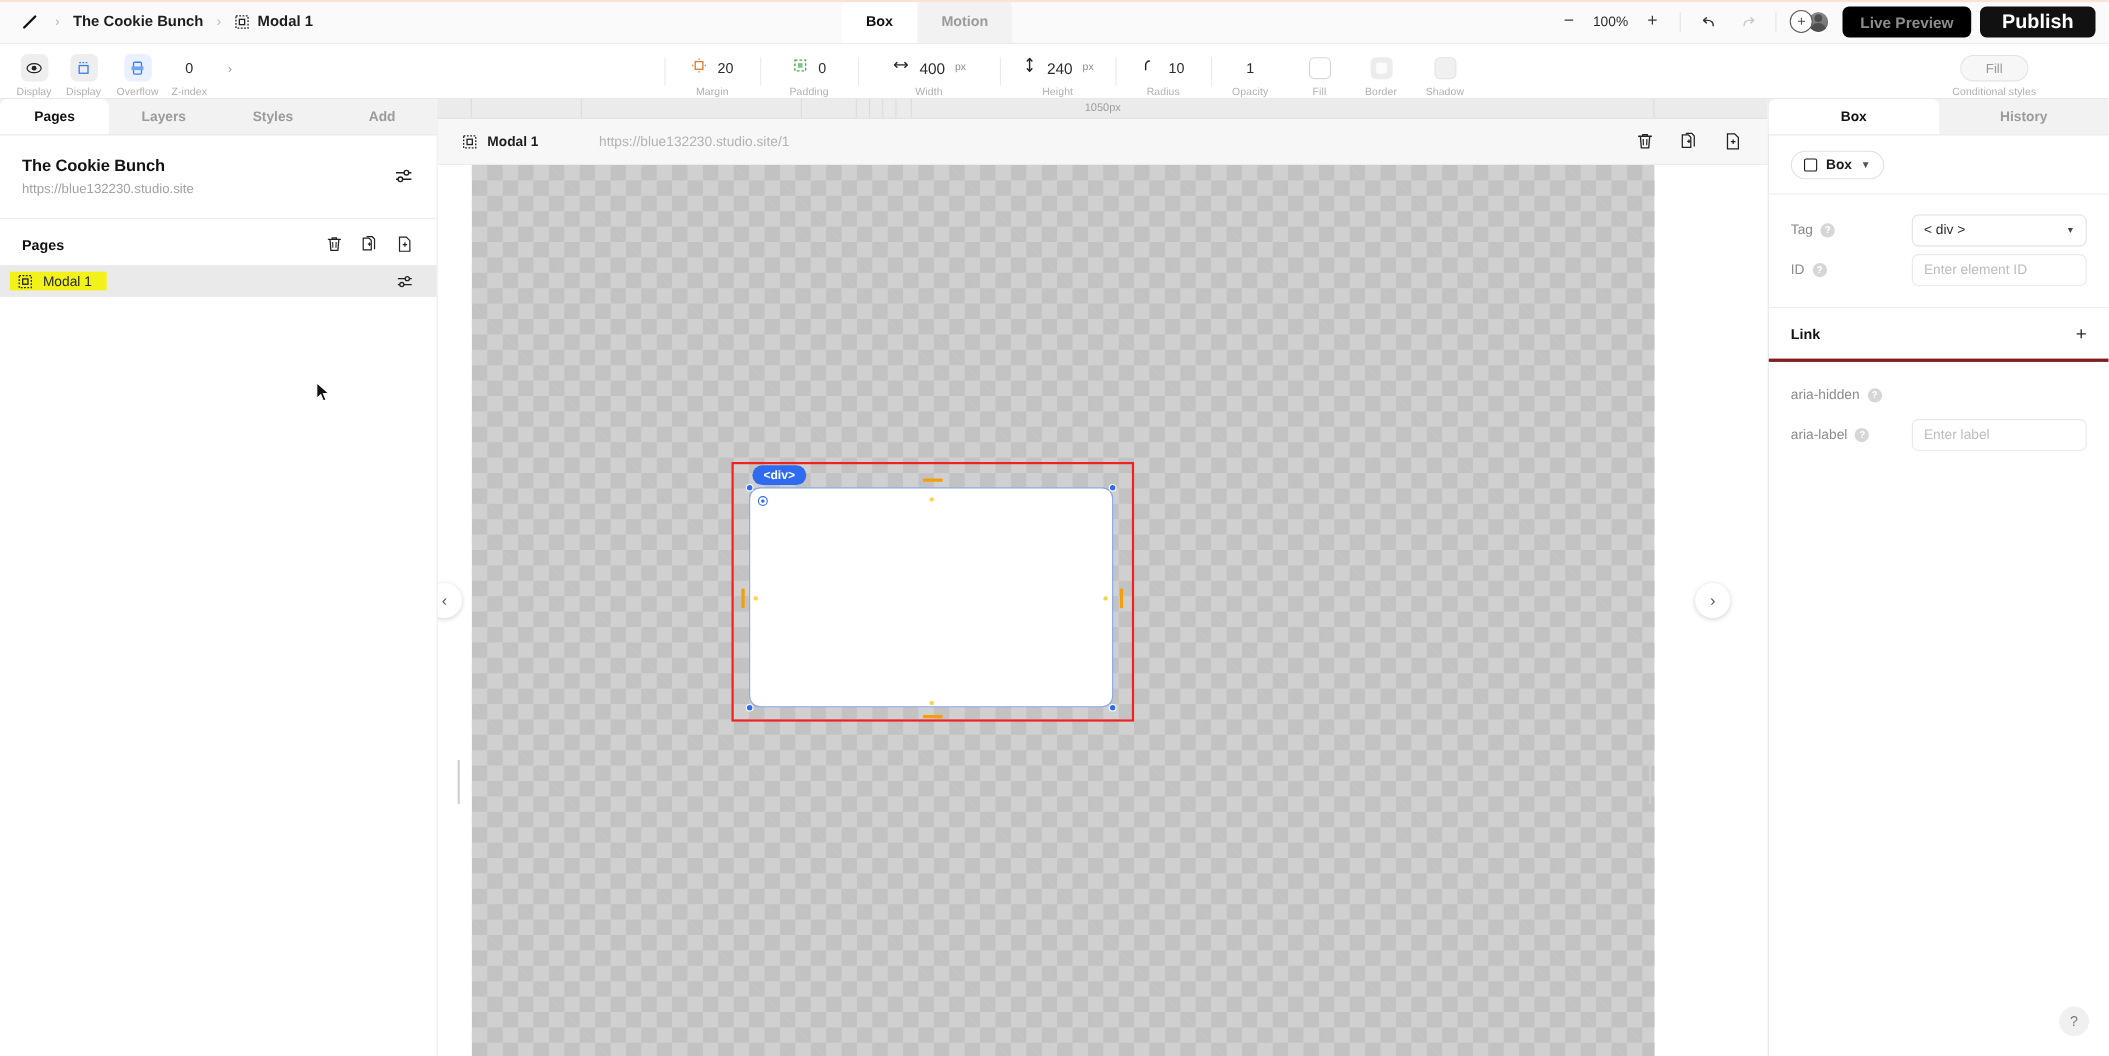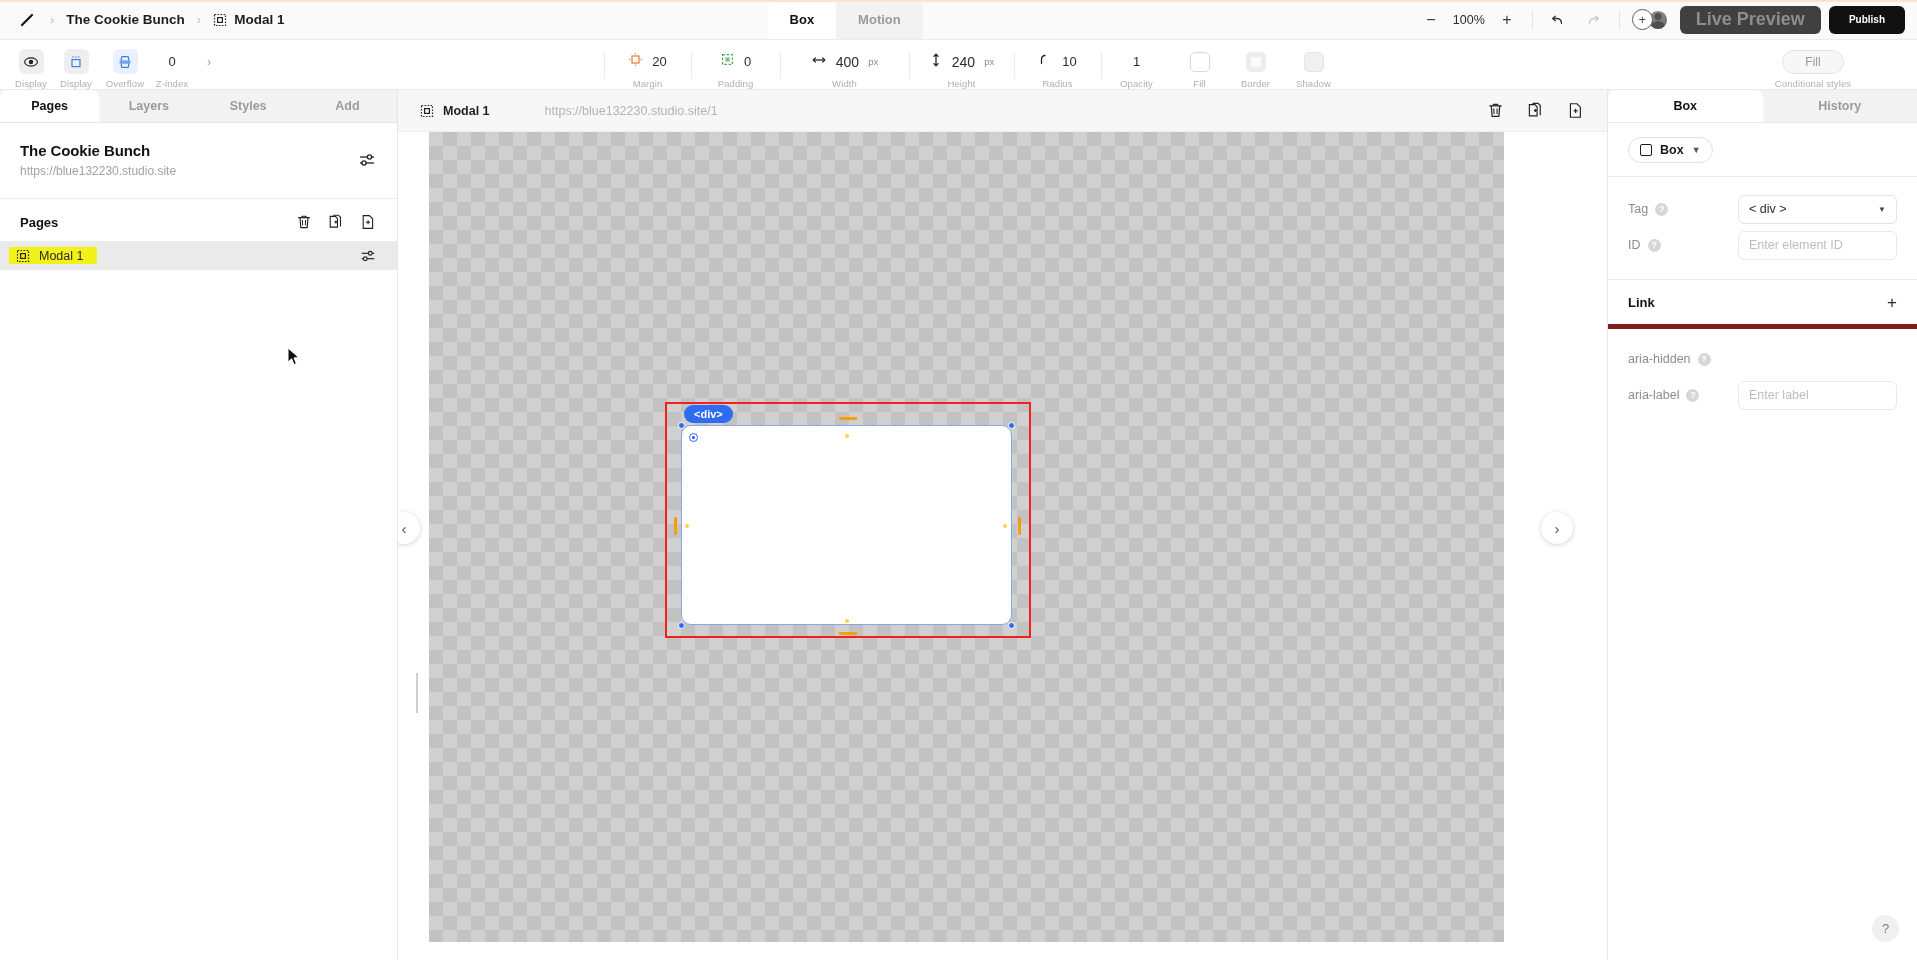--- a/index.html
+++ b/index.html
@@ -60,26 +60,26 @@
   }
   .avatar::after{
     content:""; position:absolute; left:50%; top:58%; transform:translateX(-50%);
     width:15px;height:10px;border-radius:8px 8px 0 0; background:#4f4f4f;
   }
   .avatar::before{
     content:""; position:absolute; left:50%; top:16%; transform:translateX(-50%);
     width:7px;height:7px;border-radius:50%; background:#4f4f4f;
   }
   .btn-preview{
-    height:28px;padding:0 16px;border-radius:6px;background:#404040;color:#8d8d8d;
-    font-size:18px;font-weight:700;display:flex;align-items:center;cursor:pointer;
+    height:28px;padding:0 16px;border-radius:6px;background:#000000;color:#8d8d8d;
+    font-size:14px;font-weight:700;display:flex;align-items:center;cursor:pointer;
   }
   .btn-publish{
     height:28px;padding:0 20px;border-radius:6px;background:#111111;color:#fff;
-    font-size:10px;font-weight:700;display:flex;align-items:center;margin-left:8px;cursor:pointer;
+    font-size:18px;font-weight:700;display:flex;align-items:center;margin-left:8px;cursor:pointer;
   }
 
   
   .proptoolbar{
     height:50px;flex:0 0 50px;display:flex;align-items:center;
     background:#fff;border-bottom:1px solid #e8e8e8;position:relative;
   }
   .prop { position:relative; display:flex; flex-direction:column; align-items:center; justify-content:center; height:50px;}
   .prop .plabel{
     position:absolute; bottom:1px; left:50%; transform:translateX(-50%);
@@ -222,21 +222,21 @@
     height:29px;border:1px solid #e3e3e3;border-radius:6px;background:#fff;
     display:flex;align-items:center;padding:0 10px;font-size:12.5px;color:#2b2b2b;cursor:pointer;
   }
   .sel-box .caret{margin-left:auto;font-size:8px;color:#444;}
   .txt-box{
     height:29px;border:1px solid #e9e9e9;border-radius:6px;background:#fff;width:100%;
     padding:0 10px;font-size:12.5px;color:#2b2b2b;font-family:"Liberation Sans", sans-serif;
   }
   .txt-box::placeholder{color:#bdbdbd;}
   .sec-head{
-    height:49px;display:flex;align-items:center;padding:0 20px;border-bottom:5px solid #7f1d1d;
+    height:49px;display:flex;align-items:center;padding:0 20px;border-bottom:3px solid #7f1d1d;
   }
   .sec-title{font-size:13px;font-weight:700;color:#111;}
   .sec-act{margin-left:auto;font-size:17px;color:#2a2a2a;cursor:pointer;line-height:1;}
   .sec-caret{margin-left:auto;font-size:11px;color:#2a2a2a;cursor:pointer;}
   .a11y-body{padding:12px 20px 16px 20px;}
   .toggle{
     width:27px;height:15px;border-radius:8px;background:#e4e4e4;position:relative;cursor:pointer;
   }
   .toggle::after{content:"";position:absolute;left:2px;top:2px;width:11px;height:11px;border-radius:50%;background:#fff;}
   .help-fab{
@@ -528,20 +528,32 @@
       </div>
 
       <span class="cursor-arrow">
         <svg width="14" height="19" viewBox="0 0 14 19">
             <path d="M1 1 1 15.2 4.6 11.8 7 17.6 9.4 16.5 7 10.9 11.8 10.6Z" fill="#111" stroke="#fff" stroke-width="1"></path>
           </svg>
       </span>
     </div>
 
     <div class="center">
+      <div class="ruler">
+        <div class="rmark" style="left:30px;"></div>
+        <div class="rmark" style="left:130px;"></div>
+        <div class="rmark" style="left:330px;"></div>
+        <div class="rmark" style="left:380px;"></div>
+        <div class="rmark" style="left:392px;"></div>
+        <div class="rmark" style="left:404px;"></div>
+        <div class="rmark" style="left:416px;"></div>
+        <div class="rmark" style="left:430px;"></div>
+        <div class="rmark" style="left:1105px;"></div>
+        <div class="rwidth">1050px</div>
+      </div>
 
       <div class="canvas-head">
         <span class="ch-icon">
           <svg width="14" height="14" viewBox="0 0 14 14">
             <rect x="1.5" y="1.5" width="11" height="11" fill="none" stroke="#222" stroke-width="1.2" stroke-dasharray="1.6 1.4"></rect>
             <rect x="4.6" y="4.6" width="4.8" height="4.8" fill="none" stroke="#222" stroke-width="1.2"></rect>
           </svg>
         </span>
         <span class="ch-title">Modal 1</span>
         <span class="ch-url">https://blue132230.studio.site/1</span>

